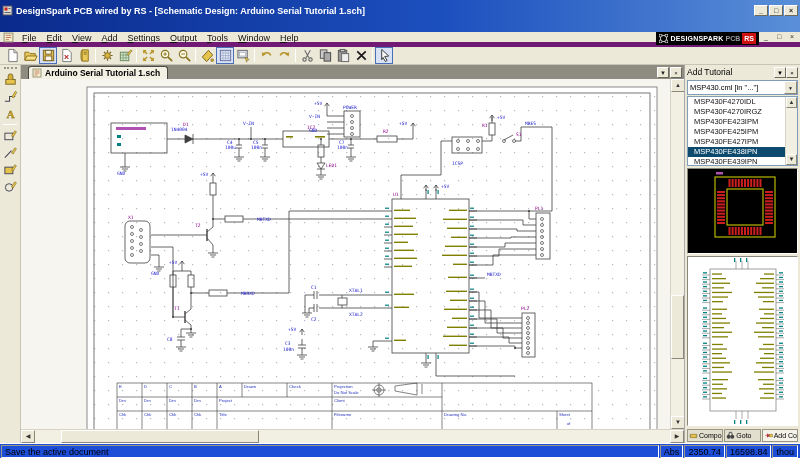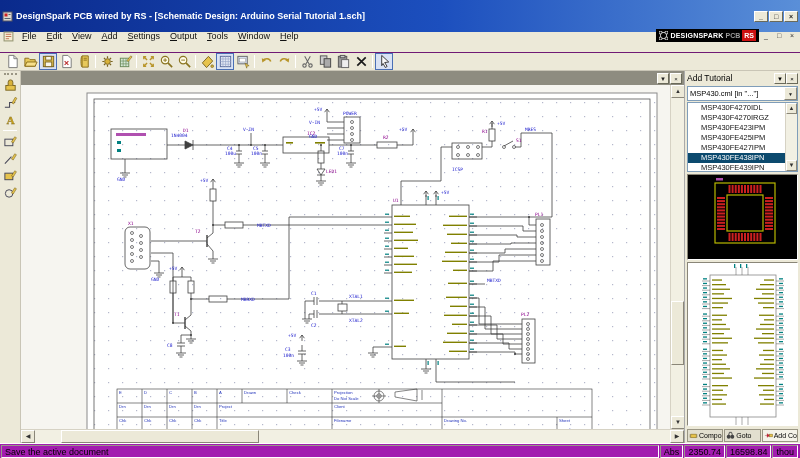--- a/index.html
+++ b/index.html
@@ -1,24 +1,24 @@
 <!DOCTYPE html>
 <html><head>
 <meta charset="utf-8">
 <style>
   *{margin:0;padding:0;box-sizing:border-box}
   html,body{width:800px;height:458px;overflow:hidden;font-family:"Liberation Sans",sans-serif;background:#ece9d8}
   .window{width:800px;height:458px;display:flex;flex-direction:column;background:#ece9d8}
   
-  .titlebar{height:13px;flex:0 0 13px;background:linear-gradient(90deg,#0a2a8c 0%,#1c4fbe 55%,#5a8fd8 100%);display:flex;align-items:center;padding:16px 2px;color:#fff}
+  .titlebar{height:13px;flex:0 0 13px;background:linear-gradient(90deg,#0a2a8c 0%,#1c4fbe 55%,#5a8fd8 100%);display:flex;align-items:flex-end;padding:16px 2px;color:#fff}
   .titlebar .ticon{width:11px;height:11px;margin-right:3px}
   .titlebar .title{font-size:9px;font-weight:bold;flex:1;white-space:nowrap;overflow:hidden}
   .winbtn{width:14px;height:11px;background:#ece9d8;border:1px solid;border-color:#fff #6a6a5a #6a6a5a #fff;color:#222;font-size:7px;line-height:9px;text-align:center;margin-left:1px;font-weight:bold}
   
-  .menubar{height:15px;flex:0 0 15px;display:flex;align-items:flex-end;background:#ece9d8;padding:10px 2px;border-bottom:1px solid #701a75}
+  .menubar{height:15px;flex:0 0 15px;display:flex;align-items:flex-start;background:#ece9d8;padding:0 2px;border-bottom:5px solid #701a75}
   .menu-appicon{width:11px;height:11px;margin:0 3px 0 1px}
   .menu-item{font-size:9px;padding:1px 5px;color:#111}
   .brand{margin-left:auto;height:13px;background:#000;display:flex;align-items:center;padding:0 3px;gap:2px}
   .brand svg{width:9px;height:9px}
   .brand .bname{color:#fff;font-size:7px;font-weight:bold;letter-spacing:.2px}
   .brand .bprod{color:#9a9a9a;font-size:7px;font-weight:bold}
   .brand .brs{background:#cc1111;color:#fff;font-size:7px;font-weight:bold;padding:0 2px;height:11px;line-height:11px}
   .childctl{width:12px;height:11px;text-align:center;font-size:7px;line-height:10px;color:#333;margin-left:1px}
   
   .toolbar{height:18px;flex:0 0 18px;display:flex;align-items:center;padding-left:3px;background:#ece9d8;border-bottom:1px solid #c9c5b6}
@@ -52,32 +52,32 @@
   .hthumb{position:absolute;top:0;left:26px;width:198px;height:13px;background:#ece9d8;border:1px solid;border-color:#fff #8a8678 #8a8678 #fff}
   
   .rightpanel{width:116px;flex:0 0 116px;background:#ece9d8;border-left:1px solid #aaa;display:flex;flex-direction:column;min-height:0}
   .rp-header{height:14px;flex:0 0 14px;display:flex;align-items:center;font-size:8.5px;padding:0 2px}
   .rp-title{flex:1}
   .rp-hbtn{width:12px;height:11px;background:#ece9d8;border:1px solid;border-color:#fff #6a6a5a #6a6a5a #fff;font-size:6px;line-height:10px;text-align:center}
   .combo{height:15px;flex:0 0 15px;margin:1px 2px;background:#fff;border:1px solid #7f9db9;display:flex;align-items:center;font-size:7.5px;padding-left:2px;white-space:nowrap;overflow:hidden}
   .combo .dd{margin-left:auto;width:13px;height:13px;flex:0 0 13px;background:#ece9d8;border:1px solid;border-color:#fff #8a8678 #8a8678 #fff;font-size:5px;line-height:12px;text-align:center;color:#222}
   .listbox{height:70px;flex:0 0 70px;margin:0 2px;background:#fff;border:1px solid #7f9db9;display:flex}
   .list-items{flex:1;overflow:hidden}
-  .list-item{font-size:7.5px;height:10px;line-height:10px;padding-left:13px;white-space:nowrap;color:#111}
+  .list-item{font-size:7.5px;height:10px;line-height:10px;padding-left:6px;white-space:nowrap;color:#111}
   .list-item.selected{background:#0c4a6e;color:#fff}
   .list-sb{width:12px;flex:0 0 12px;background:#f2f0e3;border-left:1px solid #d6d2c4;display:flex;flex-direction:column;justify-content:space-between}
   .list-sb .sbtn{width:11px;height:11px;flex:0 0 11px;line-height:9px}
   .fp-preview{height:86px;flex:0 0 86px;margin:2px;background:#000;border:1px solid;border-color:#8a8678 #fff #fff #8a8678}
   .sym-preview{flex:1;margin:0 2px 2px;background:#fff;border:1px solid;border-color:#8a8678 #fff #fff #8a8678;overflow:hidden}
   .rp-tabs{height:15px;flex:0 0 15px;display:flex;padding:1px 2px;gap:1px}
   .rp-tab{flex:1;font-size:7px;display:flex;align-items:center;gap:1px;border:1px solid #9a9684;background:#e2dfcf;padding:0 1px;white-space:nowrap;overflow:hidden}
   .rp-tab.active{background:#f5f3e9}
   .rp-tab svg{width:9px;height:9px;flex:0 0 9px}
   
-  .statusbar{height:15px;flex:0 0 15px;background:#a21caf;border-top:1px solid #fff;display:flex;align-items:flex-end;font-size:9px;padding:0 1px}
+  .statusbar{height:15px;flex:0 0 15px;background:#1d4ed8;border-top:1px solid #fff;display:flex;align-items:flex-end;font-size:9px;padding:0 1px}
   .sb-cell{height:13px;line-height:12px;border:1px solid;border-color:#9a968a #fff #fff #9a968a;padding:0 3px;margin-right:1px;white-space:nowrap}
   .sb-msg{flex:1}
   .sb-num{min-width:40px;text-align:right}
 </style>
 </head>
 <body>
 
 <div class="window">
 
   <div class="titlebar">
@@ -302,20 +302,27 @@
         <div class="lbtn">
           <svg viewBox="0 0 16 16">
             <circle cx="6.5" cy="9" r="4" fill="none" stroke="#445"></circle>
             <path d="M9 8.5L12.5 3l1.8 1-3.4 5.6z" fill="#e6c34c" stroke="#7a6420" stroke-width=".6"></path>
           </svg>
         </div>
       </div>
 
     <div class="docarea">
       <div class="tabstrip">
+        <div class="tab">
+          <svg viewBox="0 0 10 10">
+              <rect x="1" y="1" width="8" height="8" fill="#f6edd2" stroke="#997"></rect>
+              <path d="M2.5 3h5M2.5 5h5M2.5 7h3" stroke="#b3593a" stroke-width=".7" fill="none"></path>
+            </svg>
+          <span>Arduino Serial Tutorial 1.sch</span>
+        </div>
         <div class="pane-ctls">
           <span class="pane-btn">▼</span>
           <span class="pane-btn">×</span>
         </div>
       </div>
       <div class="canvasrow">
         <div class="canvas">
           <svg id="schem" width="649" height="371" viewBox="0 0 649 371">
             <defs>
               <pattern id="grid" width="14" height="14" patternUnits="userSpaceOnUse">

